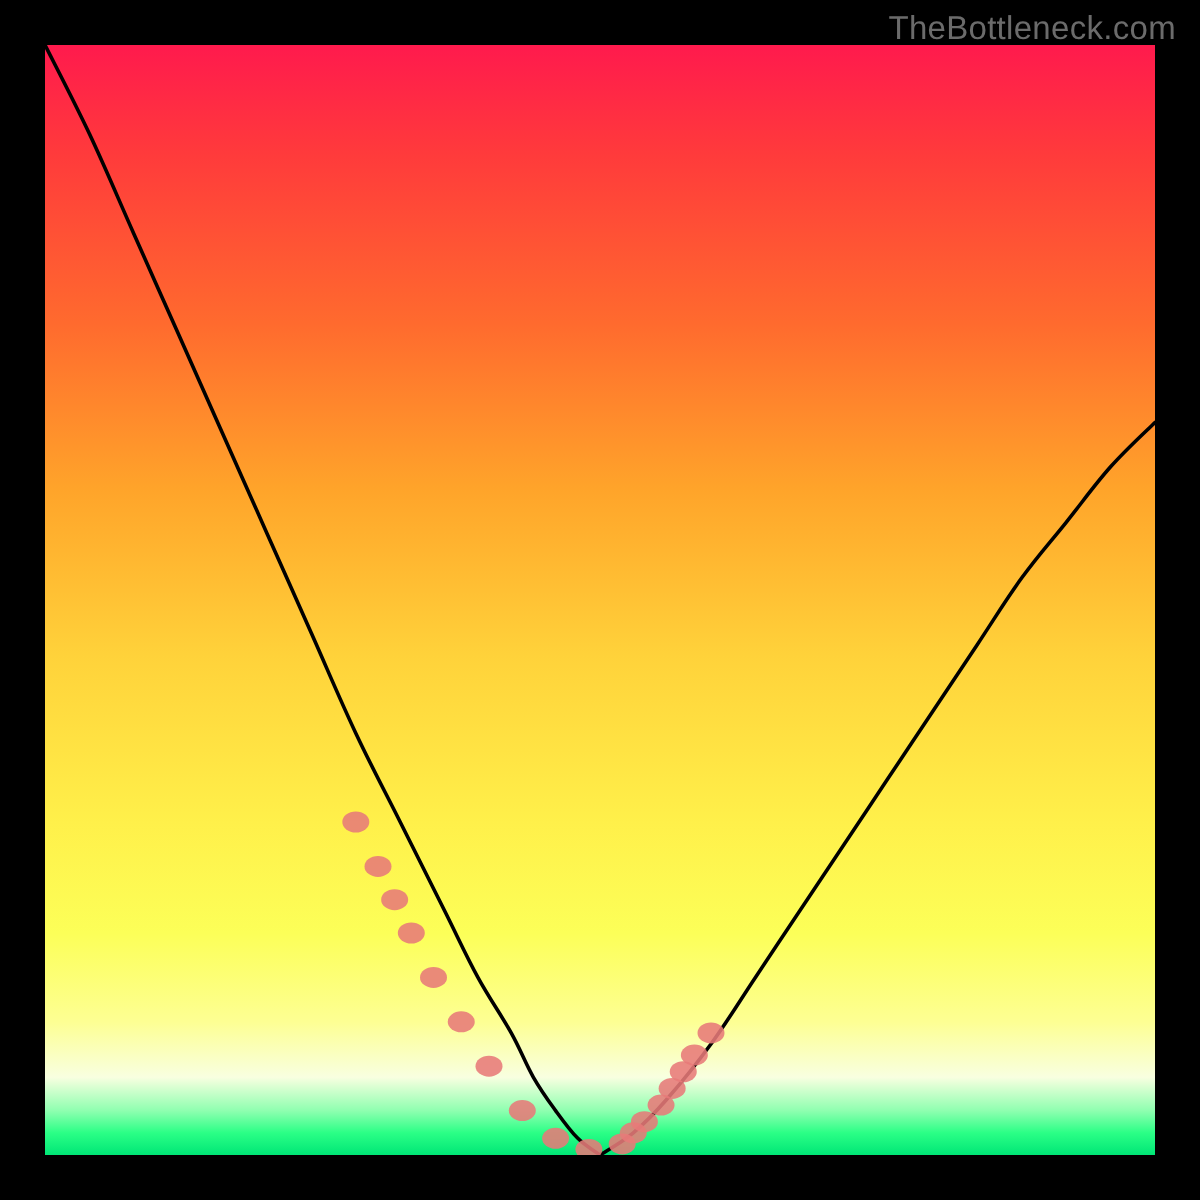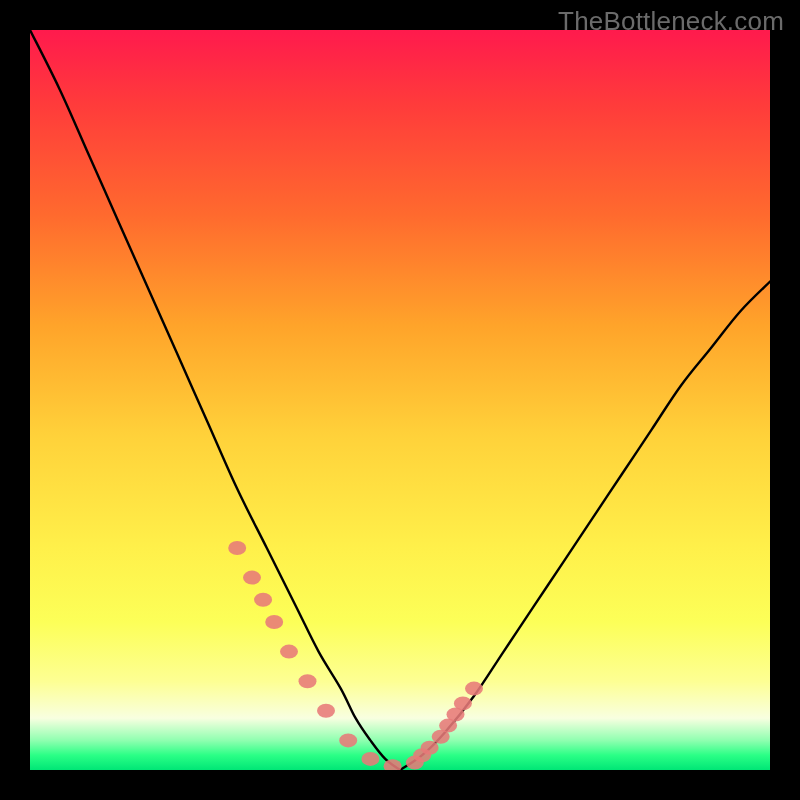--- a/index.html
+++ b/index.html
@@ -41,21 +41,21 @@
       #8fffb0 96%,
       #2bff86 98%,
       #00e676 100%
     );
   }
   .attribution {
     position: absolute;
     top: 6px;
     right: 16px;
     color: #6b6b6b;
-    font-size: 26px;
+    font-size: 22px;
     font-weight: 500;
     letter-spacing: 0.2px;
     user-select: none;
   }
   svg.curves {
     position: absolute;
     inset: 0;
     width: 740px;
     height: 740px;
   }

